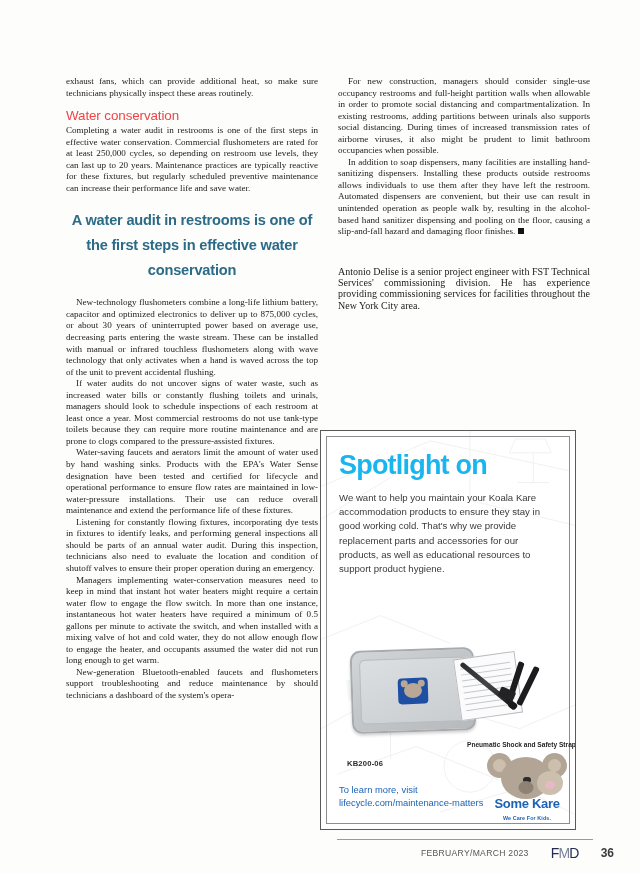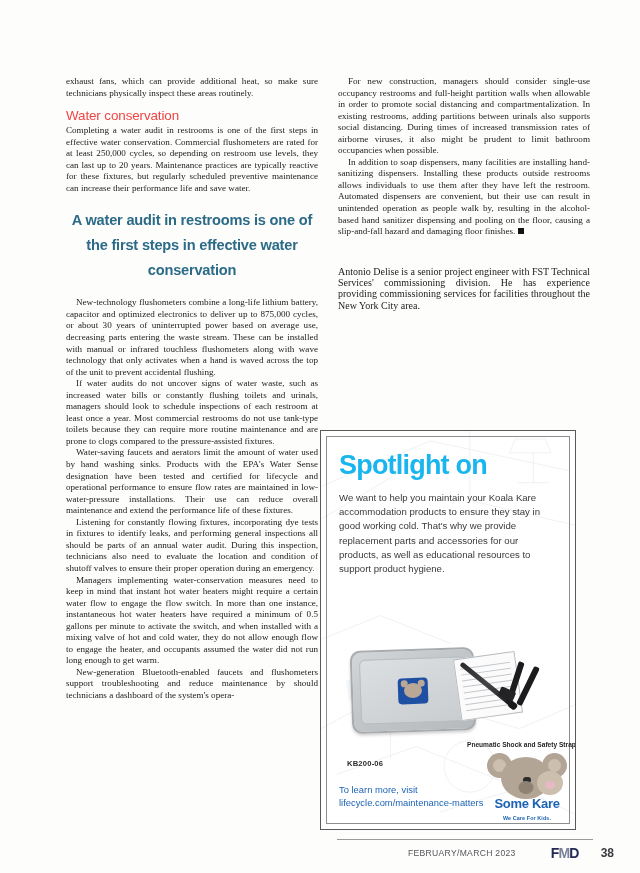--- a/index.html
+++ b/index.html
@@ -360,25 +360,24 @@
     align-items: center;
     gap: 22px;
     font-family: "Liberation Sans", sans-serif;
   }
   .footer-date {
     font-size: 8.6px;
     letter-spacing: 0.3px;
     color: #55565a;
   }
   .fmd-logo {
-    font-weight: bold;
+    font-weight: normal;
     font-size: 14px;
     letter-spacing: -0.8px;
     color: #232a55;
-    margin-left: 13px;
   }
   .fmd-logo .m { color: #7b8199; }
   .footer-page {
     font-size: 12px;
     font-weight: bold;
     color: #3b3b3f;
   }
 </style>
 </head>
 <body>
@@ -497,16 +496,16 @@
       <div>To learn more, visit</div>
       <div>lifecycle.com/maintenance-matters</div>
     </div>
   </div>
 
   <div class="footer-rule"></div>
 
   <div class="footer">
     <span class="footer-date">FEBRUARY/MARCH 2023</span>
     <span class="fmd-logo"><span>F</span><span class="m">M</span><span>D</span></span>
-    <span class="footer-page">38</span>
+    <span class="footer-page">36</span>
   </div>
 
 </div>
 
 </body></html>

